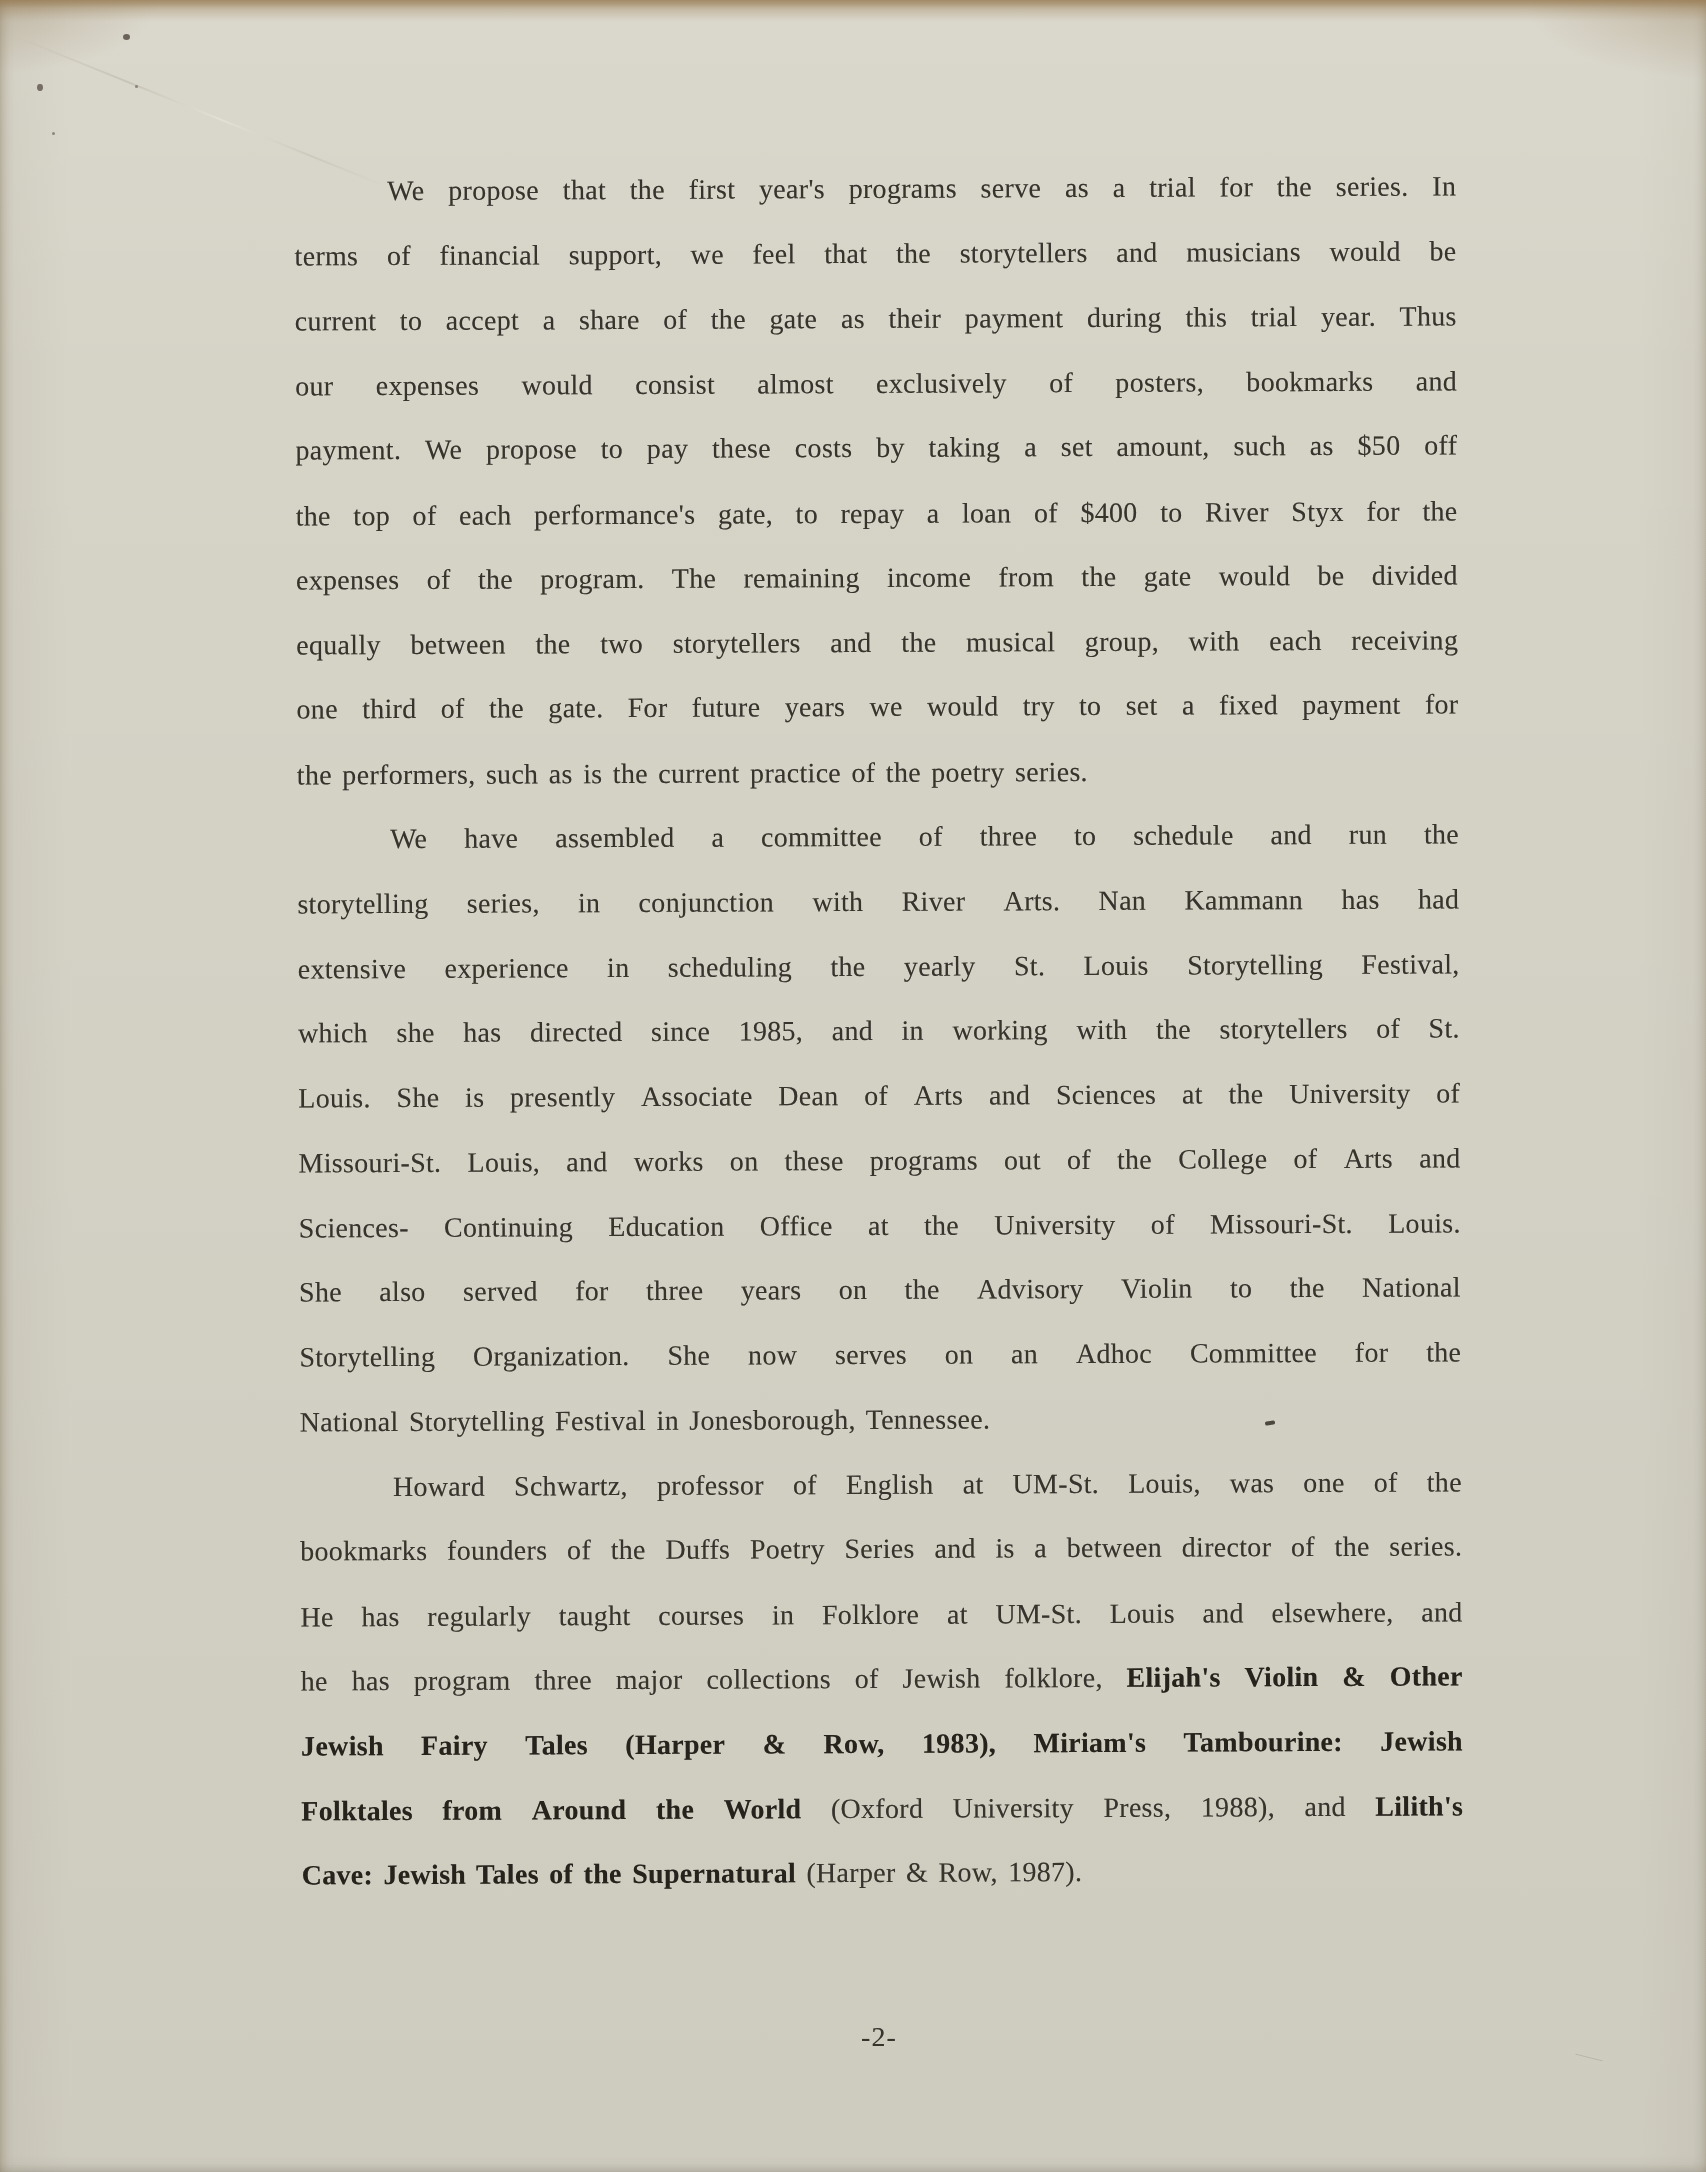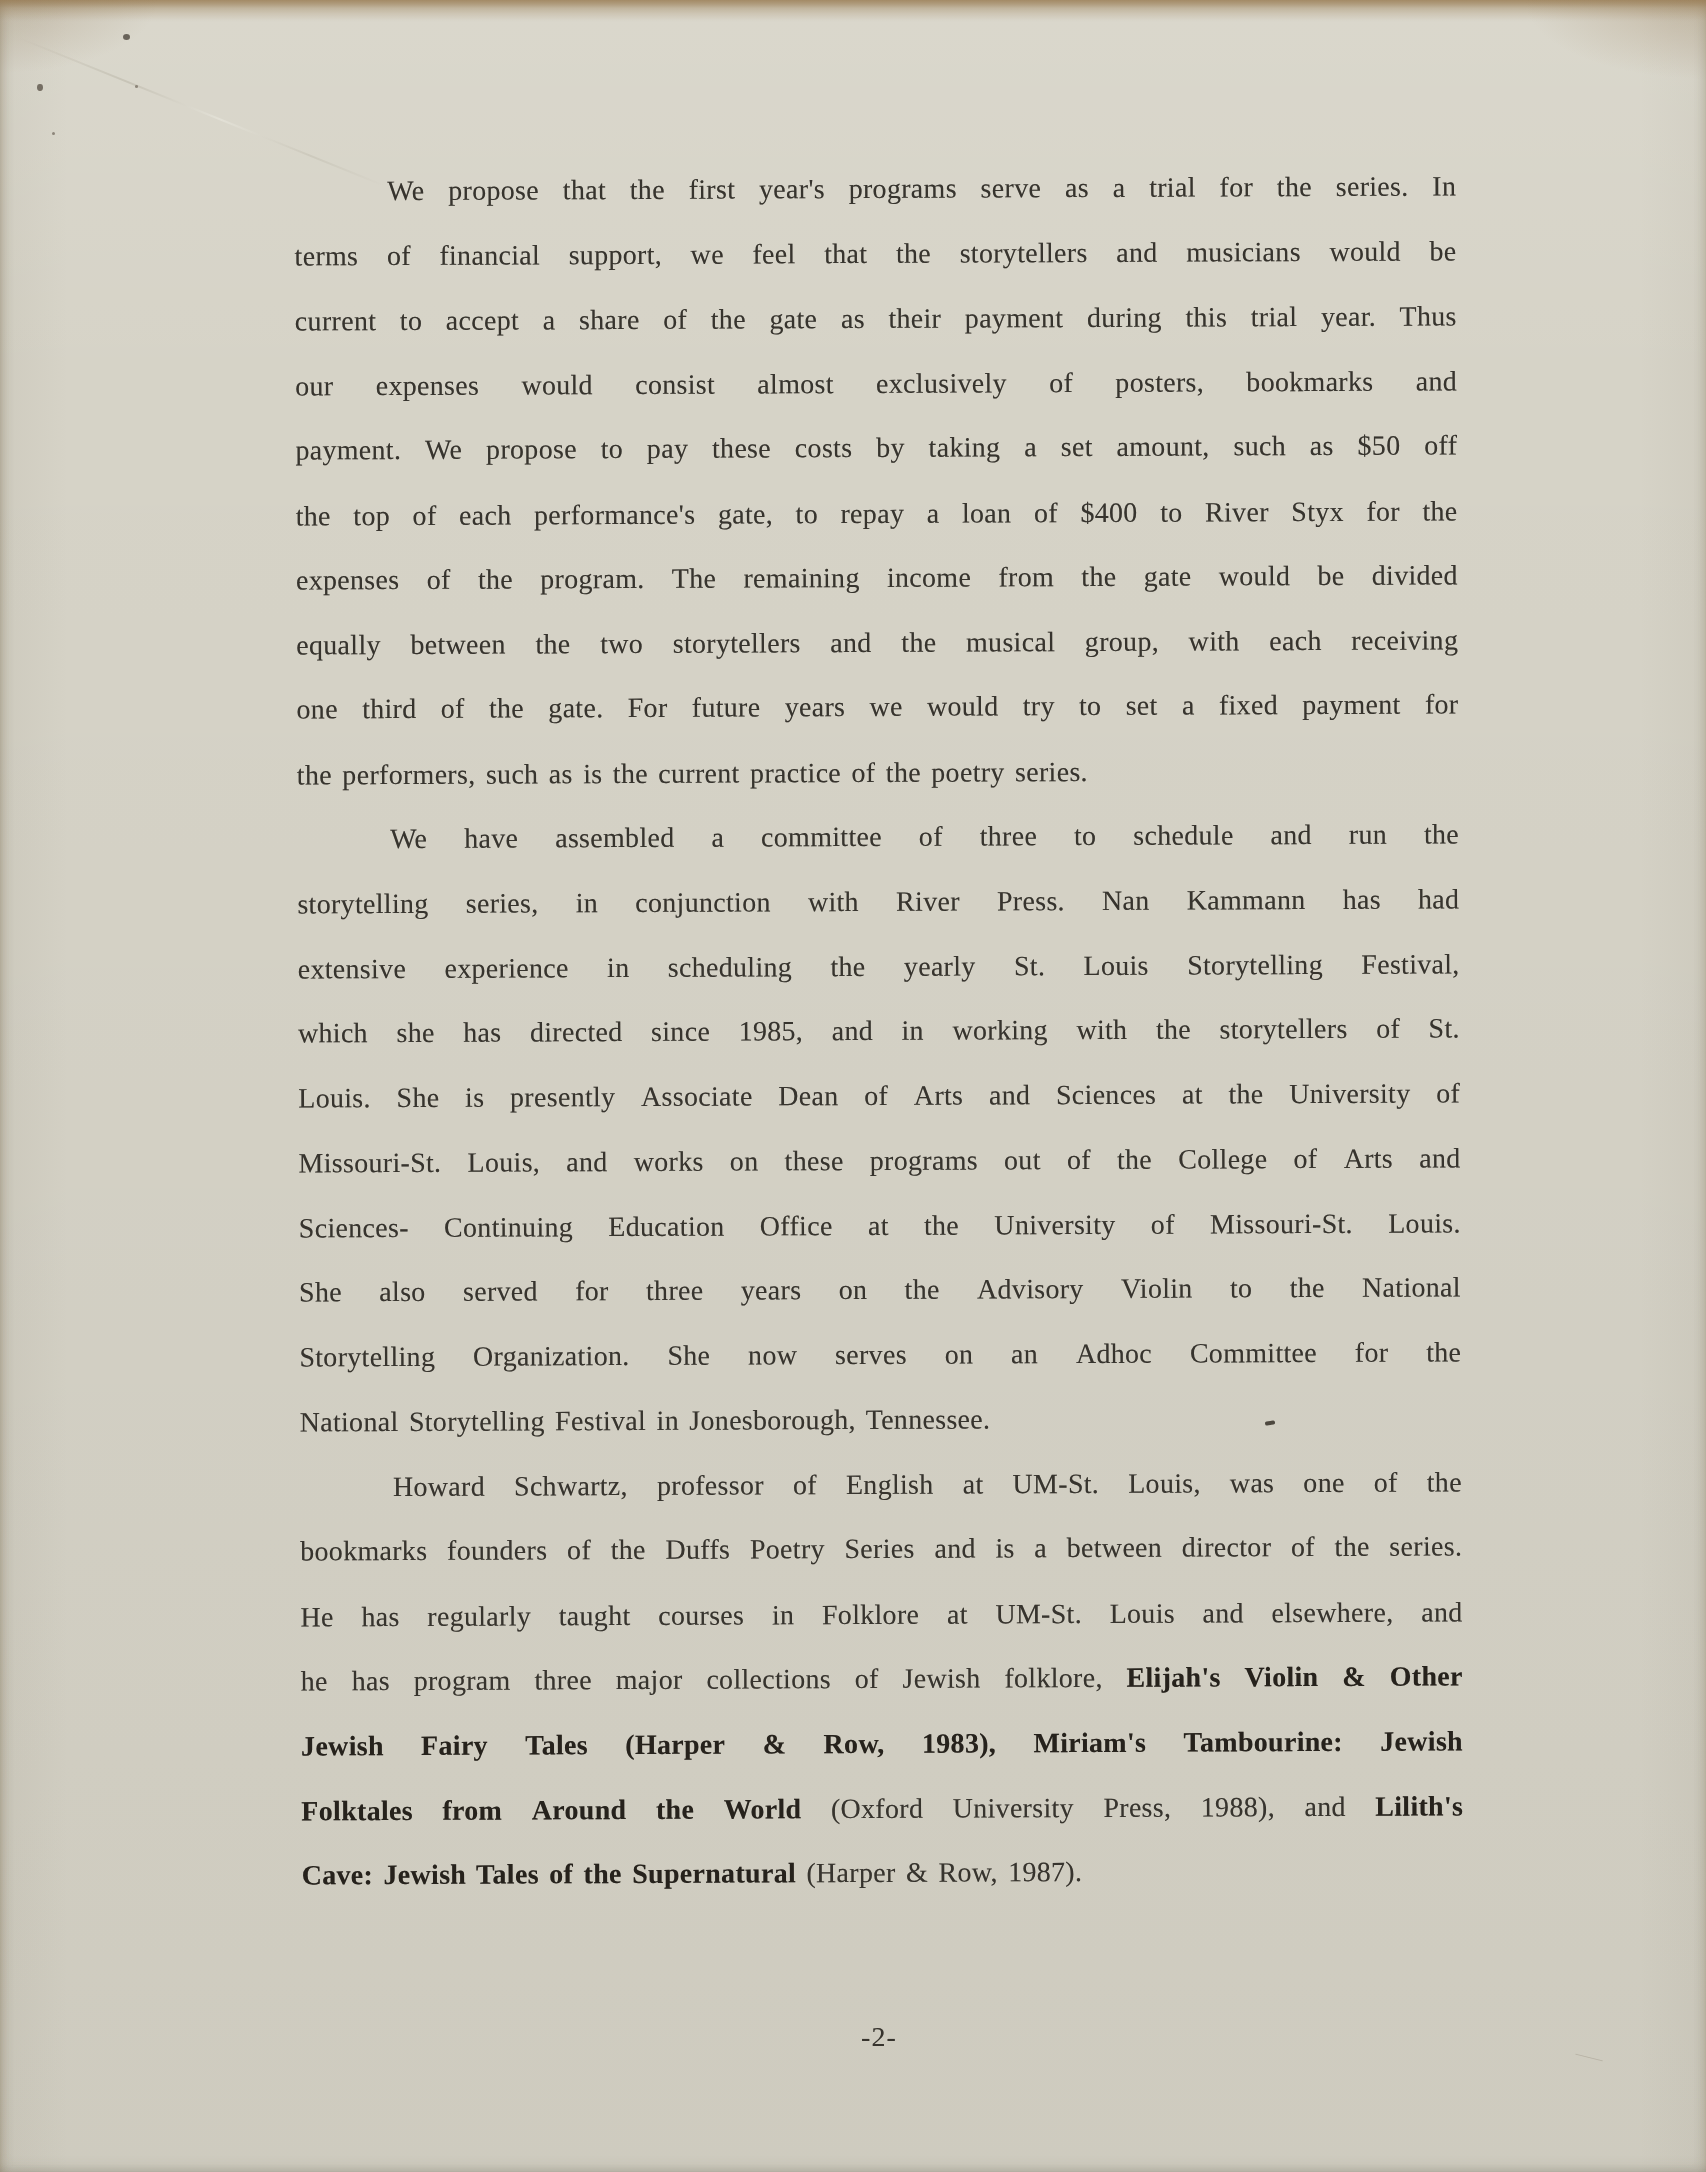--- a/index.html
+++ b/index.html
@@ -268,21 +268,21 @@
       <span>run</span>
       <span>the</span>
     </div>
     <div class="line just" style="top: 886px;">
       <span>storytelling</span>
       <span>series,</span>
       <span>in</span>
       <span>conjunction</span>
       <span>with</span>
       <span>River</span>
-      <span>Press.</span>
+      <span>Arts.</span>
       <span>Nan</span>
       <span>Kammann</span>
       <span>has</span>
       <span>had</span>
     </div>
     <div class="line just" style="top: 951px;">
       <span>extensive</span>
       <span>experience</span>
       <span>in</span>
       <span>scheduling</span>

